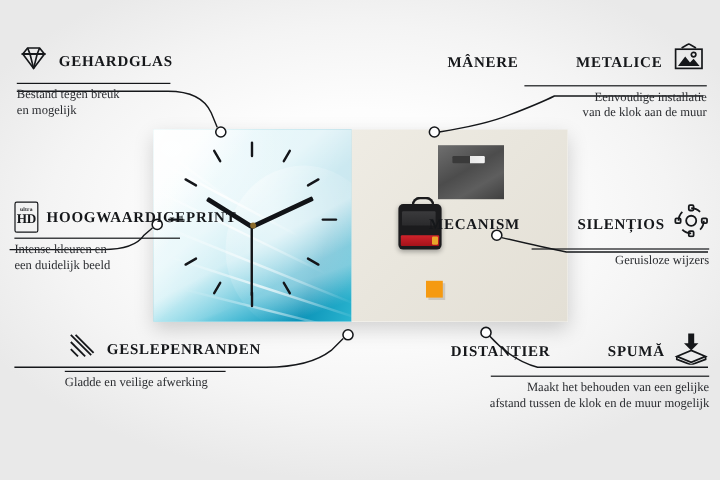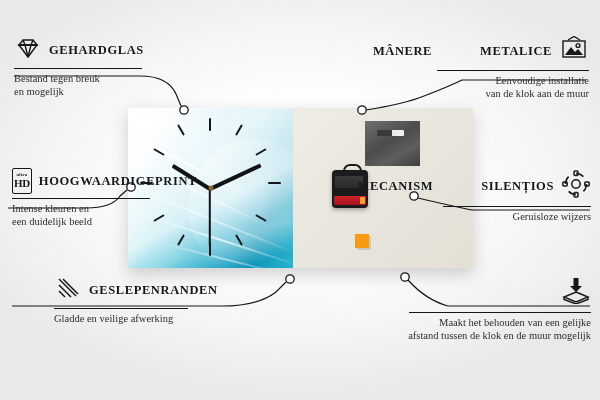--- a/index.html
+++ b/index.html
@@ -275,20 +275,24 @@
           <circle cx="15" cy="14" r="4.2"></circle>
         </svg>
       </span>
     </div>
     <div class="c-rule" style="width:148px;margin-top:4px;margin-left:auto;"></div>
     <div class="c-desc" style="margin-top:4px;text-align:right;">Geruisloze wijzers</div>
   </div>
 
   <div class="callout" style="right:9px;top:276px;width:230px;">
     <div class="row right">
+      <span class="ttl-wrap right">
+        <span class="c-title">DISTANȚIER</span>
+        <span class="c-title">SPUMĂ</span>
+      </span>
       <span class="icon">
         <svg width="30" height="28" viewBox="0 0 30 28" stroke="#15171a" stroke-width="1.4" fill="none">
           <path d="M12.5 2 L17.5 2 L17.5 10 L21 10 L15 16 L9 10 L12.5 10 Z" fill="#15171a" stroke="none"></path>
           <path d="M15 16 L27 21 L15 26 L3 21 Z"></path>
           <path d="M3 21 L3 23.5 L15 28 L27 23.5 L27 21"></path>
         </svg>
       </span>
     </div>
     <div class="c-rule" style="width:182px;margin-top:4px;margin-left:auto;"></div>
     <div class="c-desc" style="margin-top:4px;text-align:right;">Maakt het behouden van een gelijke</div>

